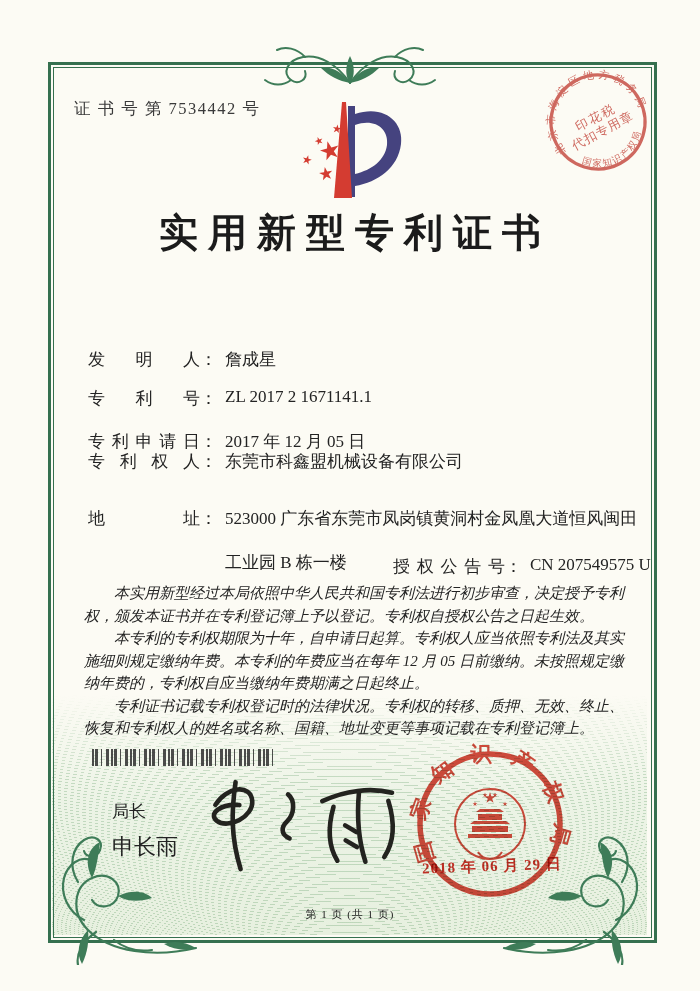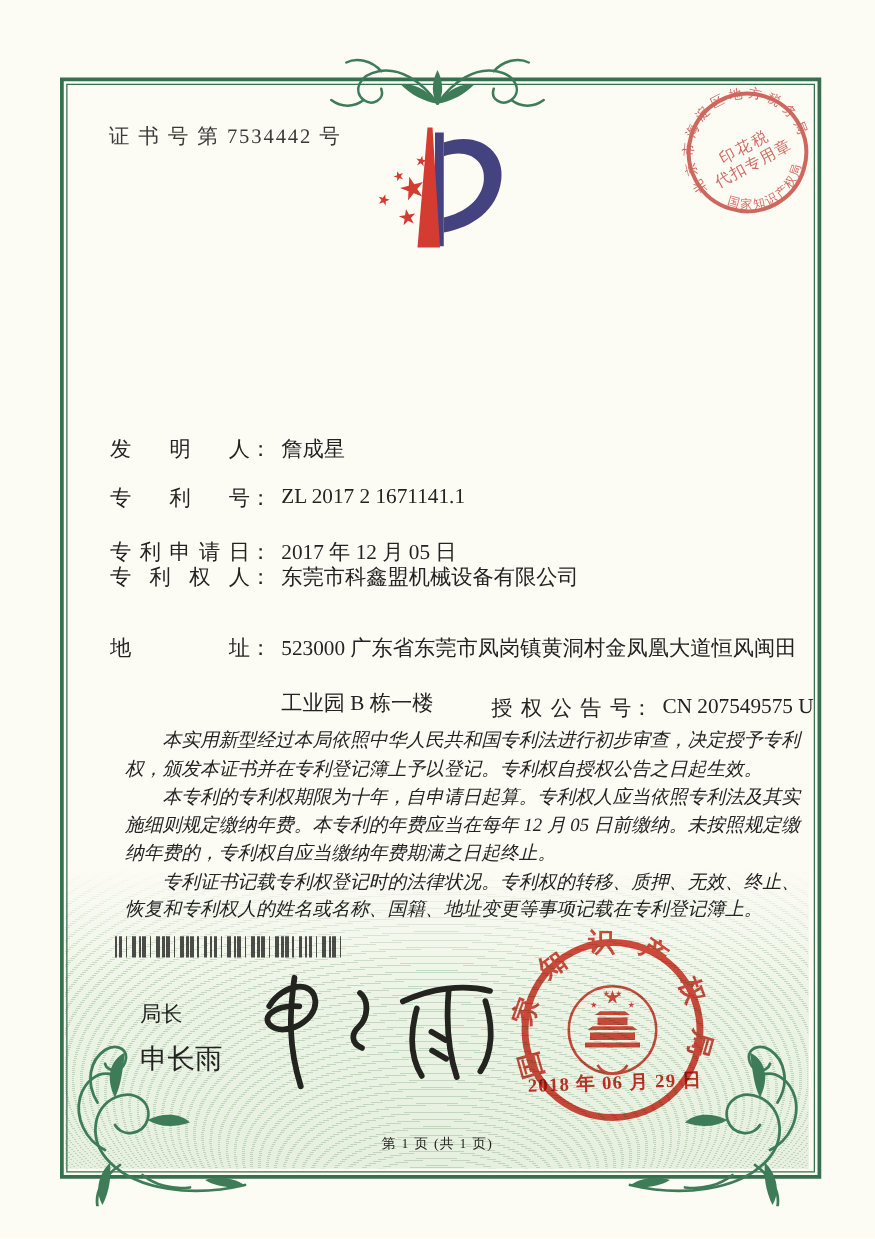--- a/index.html
+++ b/index.html
@@ -24,21 +24,21 @@
     overflow:hidden;
   }
   .guilloche::after{
     content:"";position:absolute;inset:0;
     background:repeating-radial-gradient(1100px 260px at 50% 125%, rgba(96,156,102,.30) 0 1px, rgba(96,156,102,0) 1px 6px);
     -webkit-mask-image:linear-gradient(180deg, transparent 0%, #000 35%);
     mask-image:linear-gradient(180deg, transparent 0%, #000 35%);
   }
   
   .cert-no{
-    position:absolute;left:87px;top:98px;font-size:16.5px;letter-spacing:1.5px;
+    position:absolute;left:74px;top:98px;font-size:16.5px;letter-spacing:1.5px;
     color:#3a3a3a;z-index:3;
   }
   .logo{position:absolute;left:292px;top:100px;z-index:3;}
   .title{
     position:absolute;left:0;top:206px;width:100%;text-align:center;
     font-size:39px;font-weight:bold;letter-spacing:10px;text-indent:10px;
     color:#1b1b1b;z-index:3;
   }
   
   .tax-stamp{
@@ -58,21 +58,21 @@
   .row{position:absolute;left:88px;font-size:17px;white-space:nowrap;z-index:3;color:#232323;}
   .row .lab{display:inline-block;width:112px;text-align:justify;text-align-last:justify;vertical-align:top;}
   .row .colon{margin-right:8px;vertical-align:top;}
   .row .val{display:inline-block;vertical-align:top;}
   .row .val .l2{margin-top:21px;}
   .row2{left:393px;}
   
   .body-text{
     position:absolute;left:84px;top:582px;width:540px;z-index:3;
     font-size:15px;line-height:22.5px;text-align:justify;
-    font-style:italic;color:#232323;margin-left:16px;
+    font-style:italic;color:#232323;
   }
   .body-text p{margin:0;text-indent:2em;}
   
   .barcode{
     position:absolute;left:92px;top:749px;width:183px;height:17px;z-index:3;opacity:.85;
     background:repeating-linear-gradient(90deg,
       #2e2e2e 0 2px, transparent 2px 3px,
       #2e2e2e 3px 6px, transparent 6px 9px,
       #2e2e2e 9px 10px, transparent 10px 14px,
       #2e2e2e 14px 17px, transparent 17px 19px);
@@ -135,20 +135,21 @@
     <text font-size="10.5" fill="#c6453c" letter-spacing="4" font-family="Liberation Serif, DejaVu Serif, serif">
       <textPath href="#taxArcTop" startOffset="50%" text-anchor="middle">北京市海淀区地方税务局</textPath>
     </text>
     <text x="0" y="-1" text-anchor="middle" font-size="12.5" fill="#c6453c" letter-spacing="2">印花税</text>
     <text x="0" y="14" text-anchor="middle" font-size="12.5" fill="#c6453c" letter-spacing="1">代扣专用章</text>
     <text font-size="9.5" fill="#c6453c" letter-spacing="1.5" font-family="Liberation Serif, DejaVu Serif, serif">
       <textPath href="#taxArcBot" startOffset="50%" text-anchor="middle">国家知识产权局</textPath>
     </text>
   </svg>
 
+  <div class="title">实用新型专利证书</div>
 
   <div class="row" style="top:348px">
     <span class="lab">发明人</span><span class="colon">：</span><span class="val">詹成星</span>
   </div>
   <div class="row" style="top:387px">
     <span class="lab">专利号</span><span class="colon">：</span><span class="val">ZL 2017 2 1671141.1</span>
   </div>
   <div class="row" style="top:430px">
     <span class="lab">专利申请日</span><span class="colon">：</span><span class="val">2017 年 12 月 05 日</span>
   </div>

